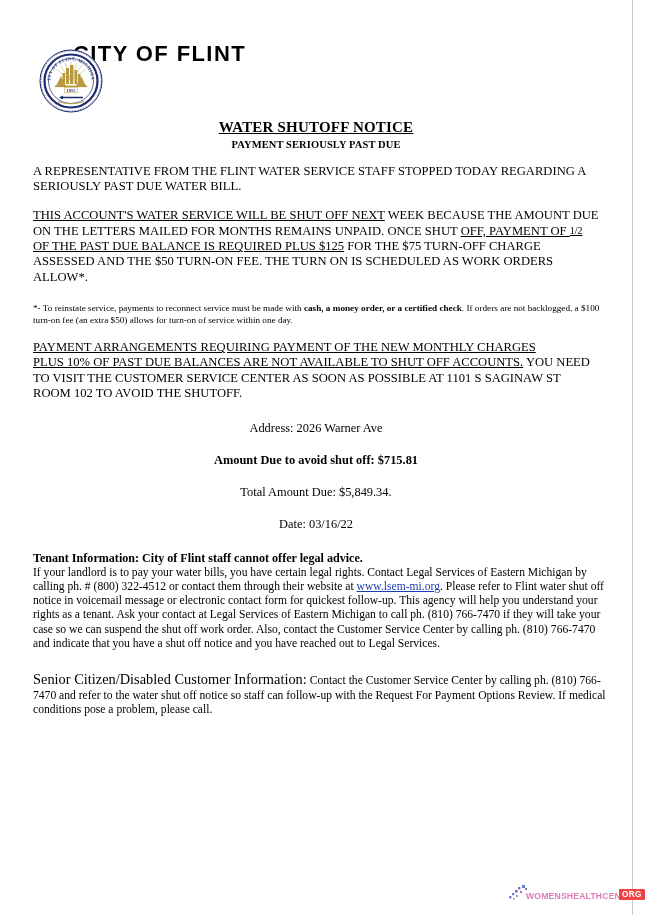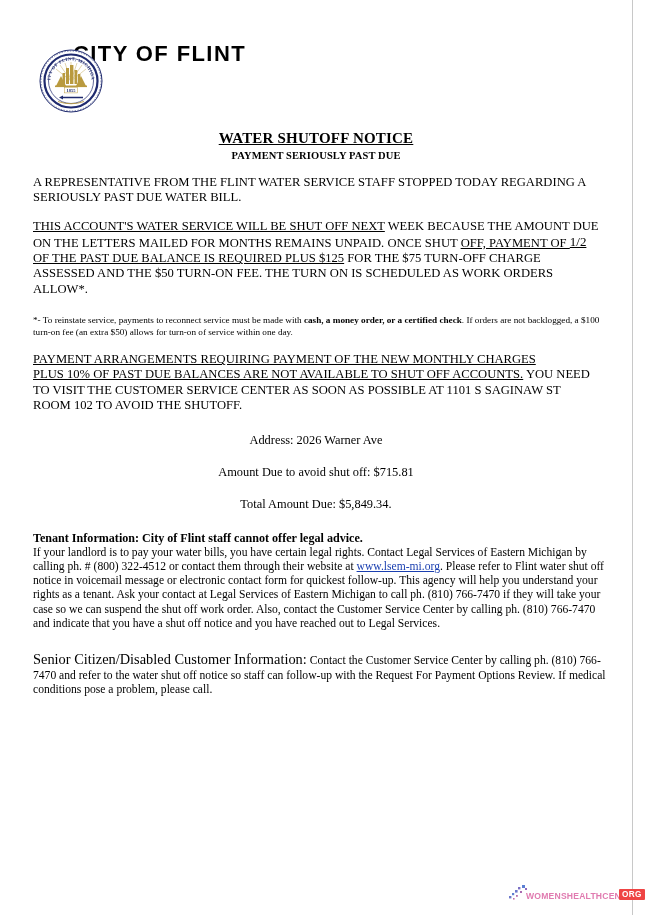--- a/index.html
+++ b/index.html
@@ -53,21 +53,20 @@
     font-family: "Liberation Sans", sans-serif;
     font-weight: bold;
     font-size: 22px;
     letter-spacing: 1.4px;
     line-height: 27px;
     color: #000;
   }
 
   .subtitle-wrap {
     text-align: center;
-    margin-top: 11px;
   }
   .subtitle {
     font-family: "Liberation Serif", serif;
     font-weight: bold;
     font-size: 15px;
     text-decoration: underline;
     letter-spacing: 0.2px;
   }
   .subsubtitle {
     font-family: "Liberation Serif", serif;
@@ -80,41 +79,41 @@
   
   .para {
     font-size: 12.6px;
     line-height: 15.3px;
     margin-top: 14px;
     text-align: left;
   }
   .para.tight { margin-top: 13px; }
   .u { text-decoration: underline; }
   .frac {
-    font-size: 13px;
+    font-size: 10px;
     vertical-align: 1px;
   }
 
   .fineprint {
     font-size: 9.2px;
     line-height: 12px;
     margin-top: 17px;
     width: 578px;
   }
   .fineprint b { font-weight: bold; }
 
   
   .center-line {
     text-align: center;
     font-size: 12.4px;
     line-height: 15px;
   }
   .center-line.sp1 { margin-top: 20px; }
   .center-line.sp2 { margin-top: 17px; }
-  .center-line b { font-weight: normal; }
+  .center-line b { font-weight: bold; }
 
   
   .section {
     margin-top: 19px;
     font-size: 11.6px;
     line-height: 14.3px;
     width: 578px;
   }
   .section .hdr {
     font-weight: bold;
@@ -244,20 +243,21 @@
     </div>
 
     <div class="para">
       <span class="u">PAYMENT ARRANGEMENTS REQUIRING PAYMENT OF THE NEW MONTHLY CHARGES</span><br>
       <span class="u">PLUS 10% OF PAST DUE BALANCES ARE NOT AVAILABLE TO SHUT OFF ACCOUNTS.</span><span> YOU NEED TO VISIT THE CUSTOMER SERVICE CENTER AS SOON AS POSSIBLE AT 1101 S SAGINAW ST ROOM 102 TO AVOID THE SHUTOFF.</span>
     </div>
 
     <div class="center-line sp1">Address: 2026 Warner Ave</div>
     <div class="center-line sp2"><b>Amount Due to avoid shut off: $715.81</b></div>
     <div class="center-line sp2">Total Amount Due: $5,849.34.</div>
+    <div class="center-line sp2">Date: 03/16/22</div>
 
     <div class="section">
       <div class="hdr">Tenant Information: City of Flint staff cannot offer legal advice.</div>
       <div><span>If your landlord is to pay your water bills, you have certain legal rights. Contact Legal Services of Eastern Michigan by calling ph. # (800) 322-4512 or contact them through their website at </span><a class="link" href="#">www.lsem-mi.org</a><span>. Please refer to Flint water shut off notice in voicemail message or electronic contact form for quickest follow-up. This agency will help you understand your rights as a tenant. Ask your contact at Legal Services of Eastern Michigan to call ph. (810) 766-7470 if they will take your case so we can suspend the shut off work order. Also, contact the Customer Service Center by calling ph. (810) 766-7470 and indicate that you have a shut off notice and you have reached out to Legal Services.</span></div>
     </div>
 
     <div class="section senior">
       <span class="hdr">Senior Citizen/Disabled Customer Information:</span><span>  Contact the Customer Service Center by calling ph. (810) 766-7470 and refer to the water shut off notice so staff can follow-up with the Request For Payment Options Review. If medical conditions pose a problem, please call.</span>
     </div>
 

